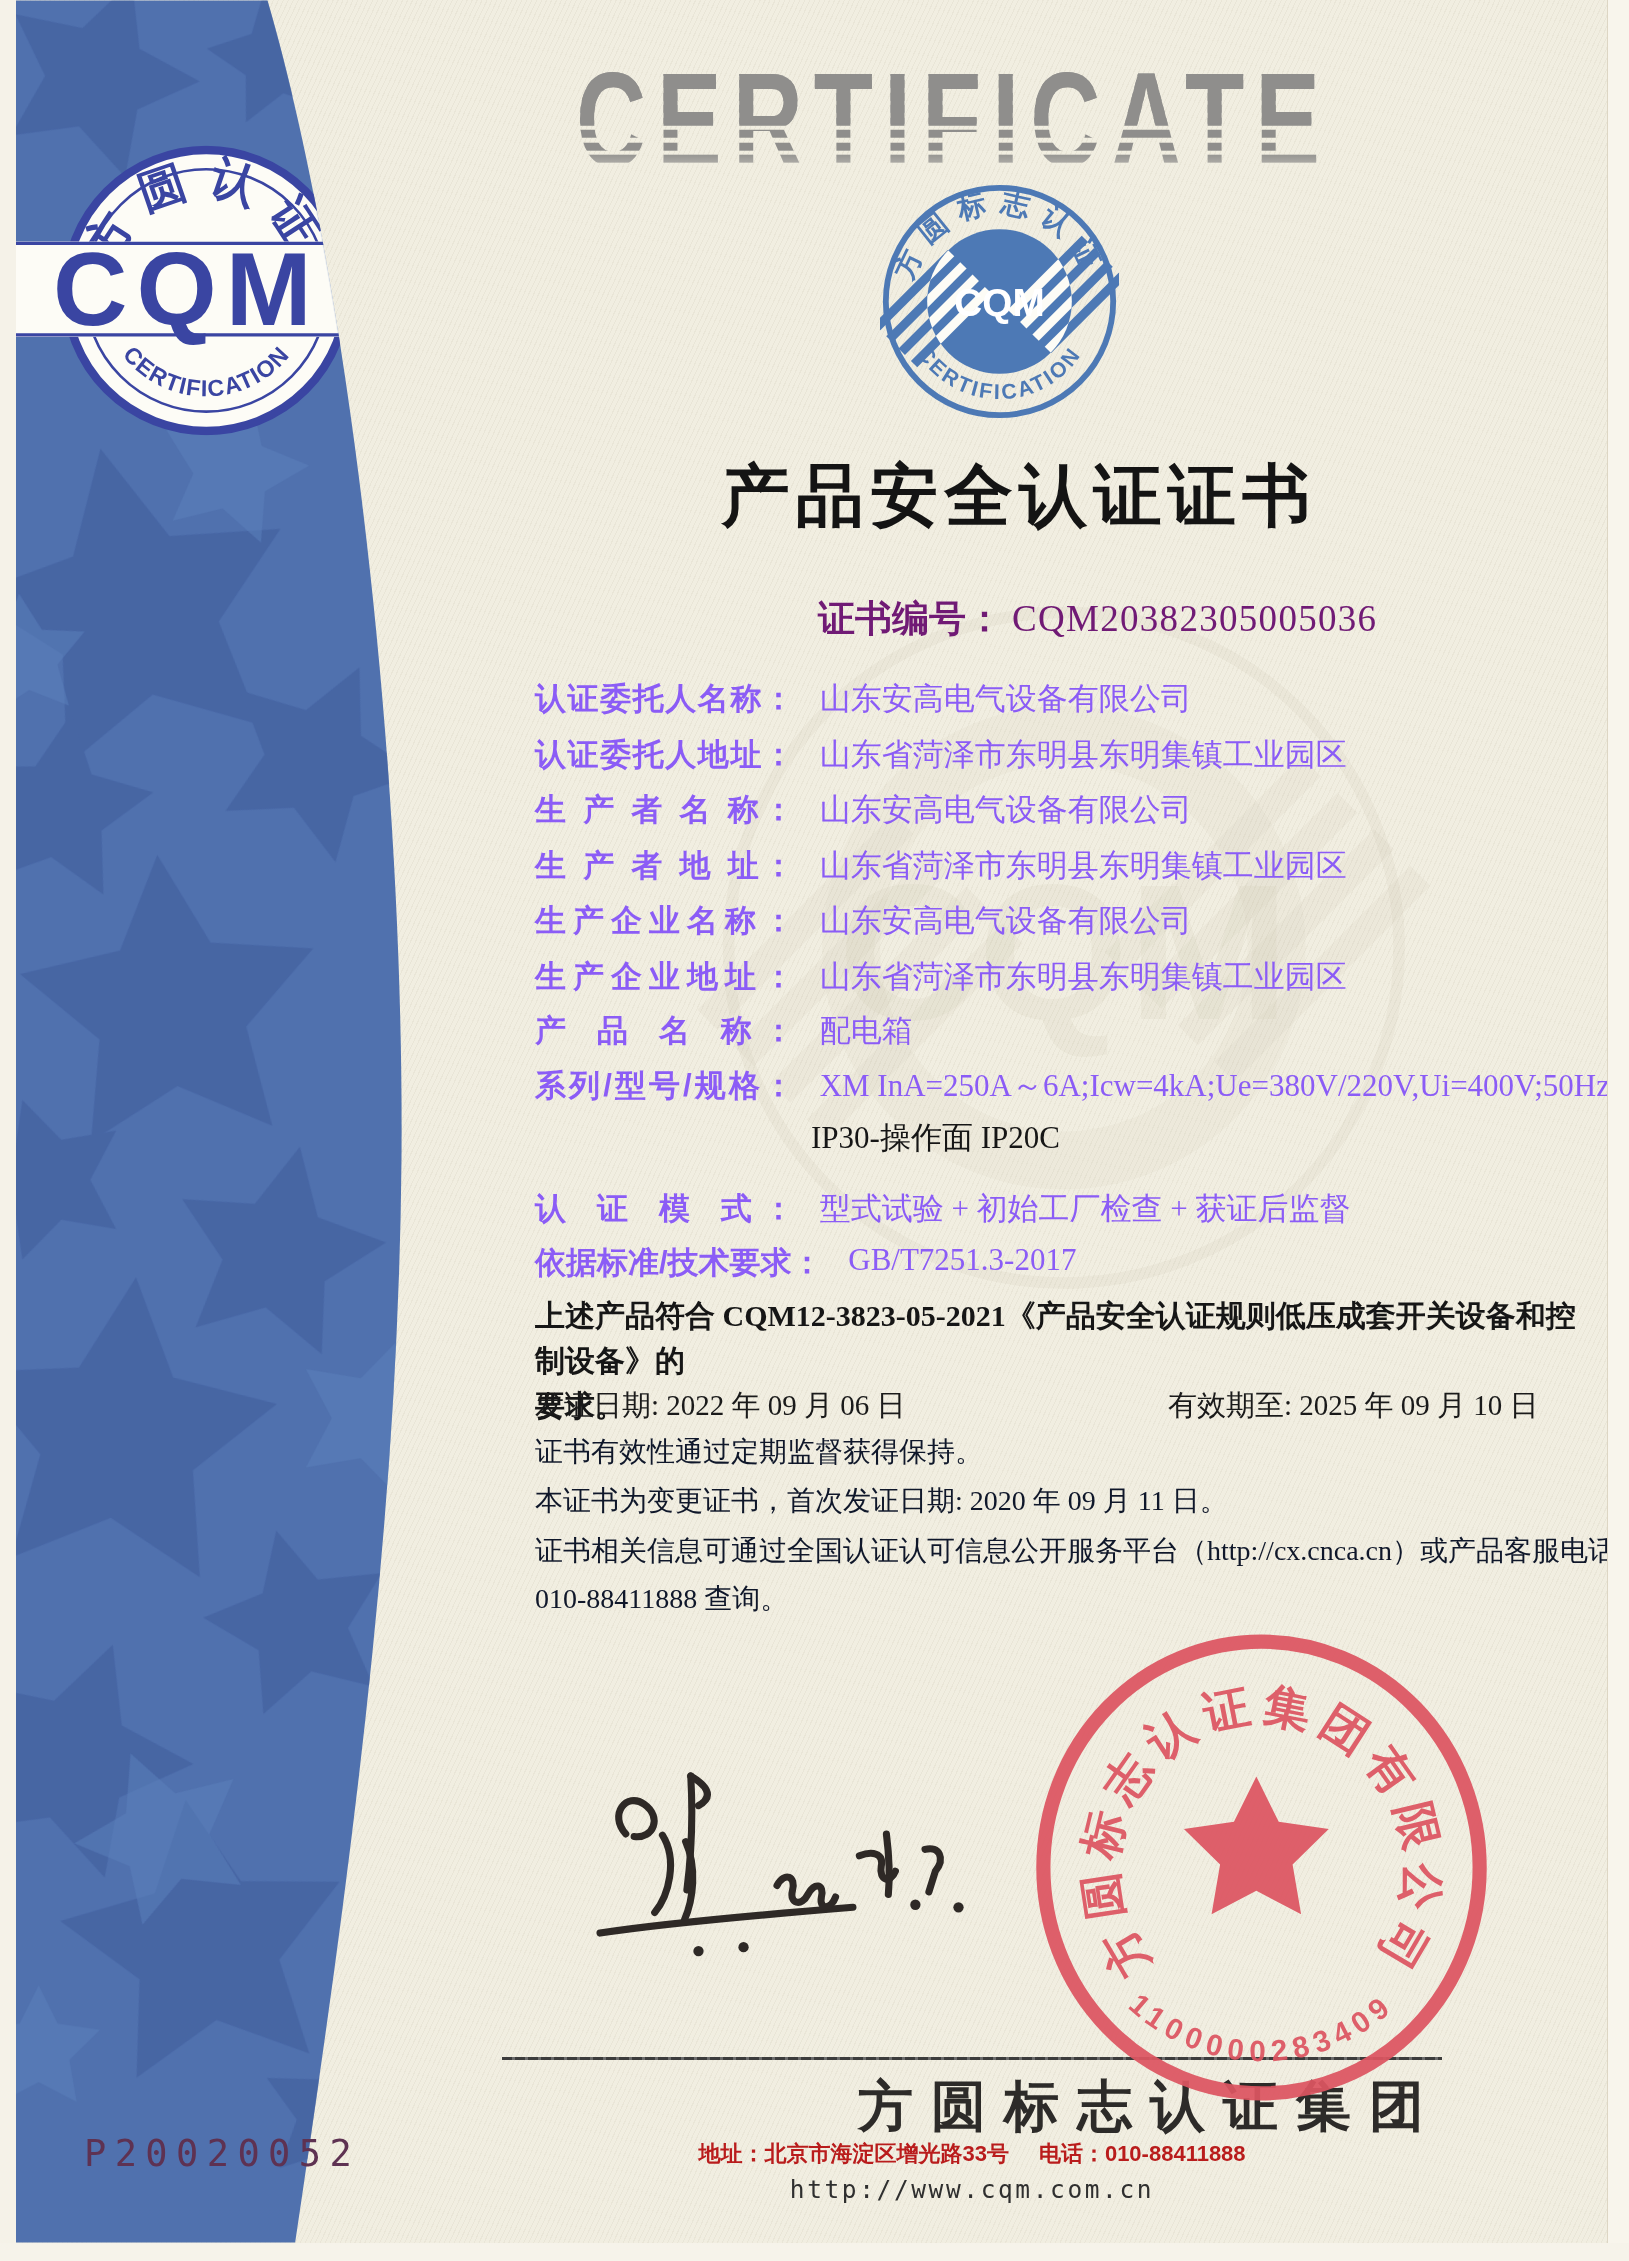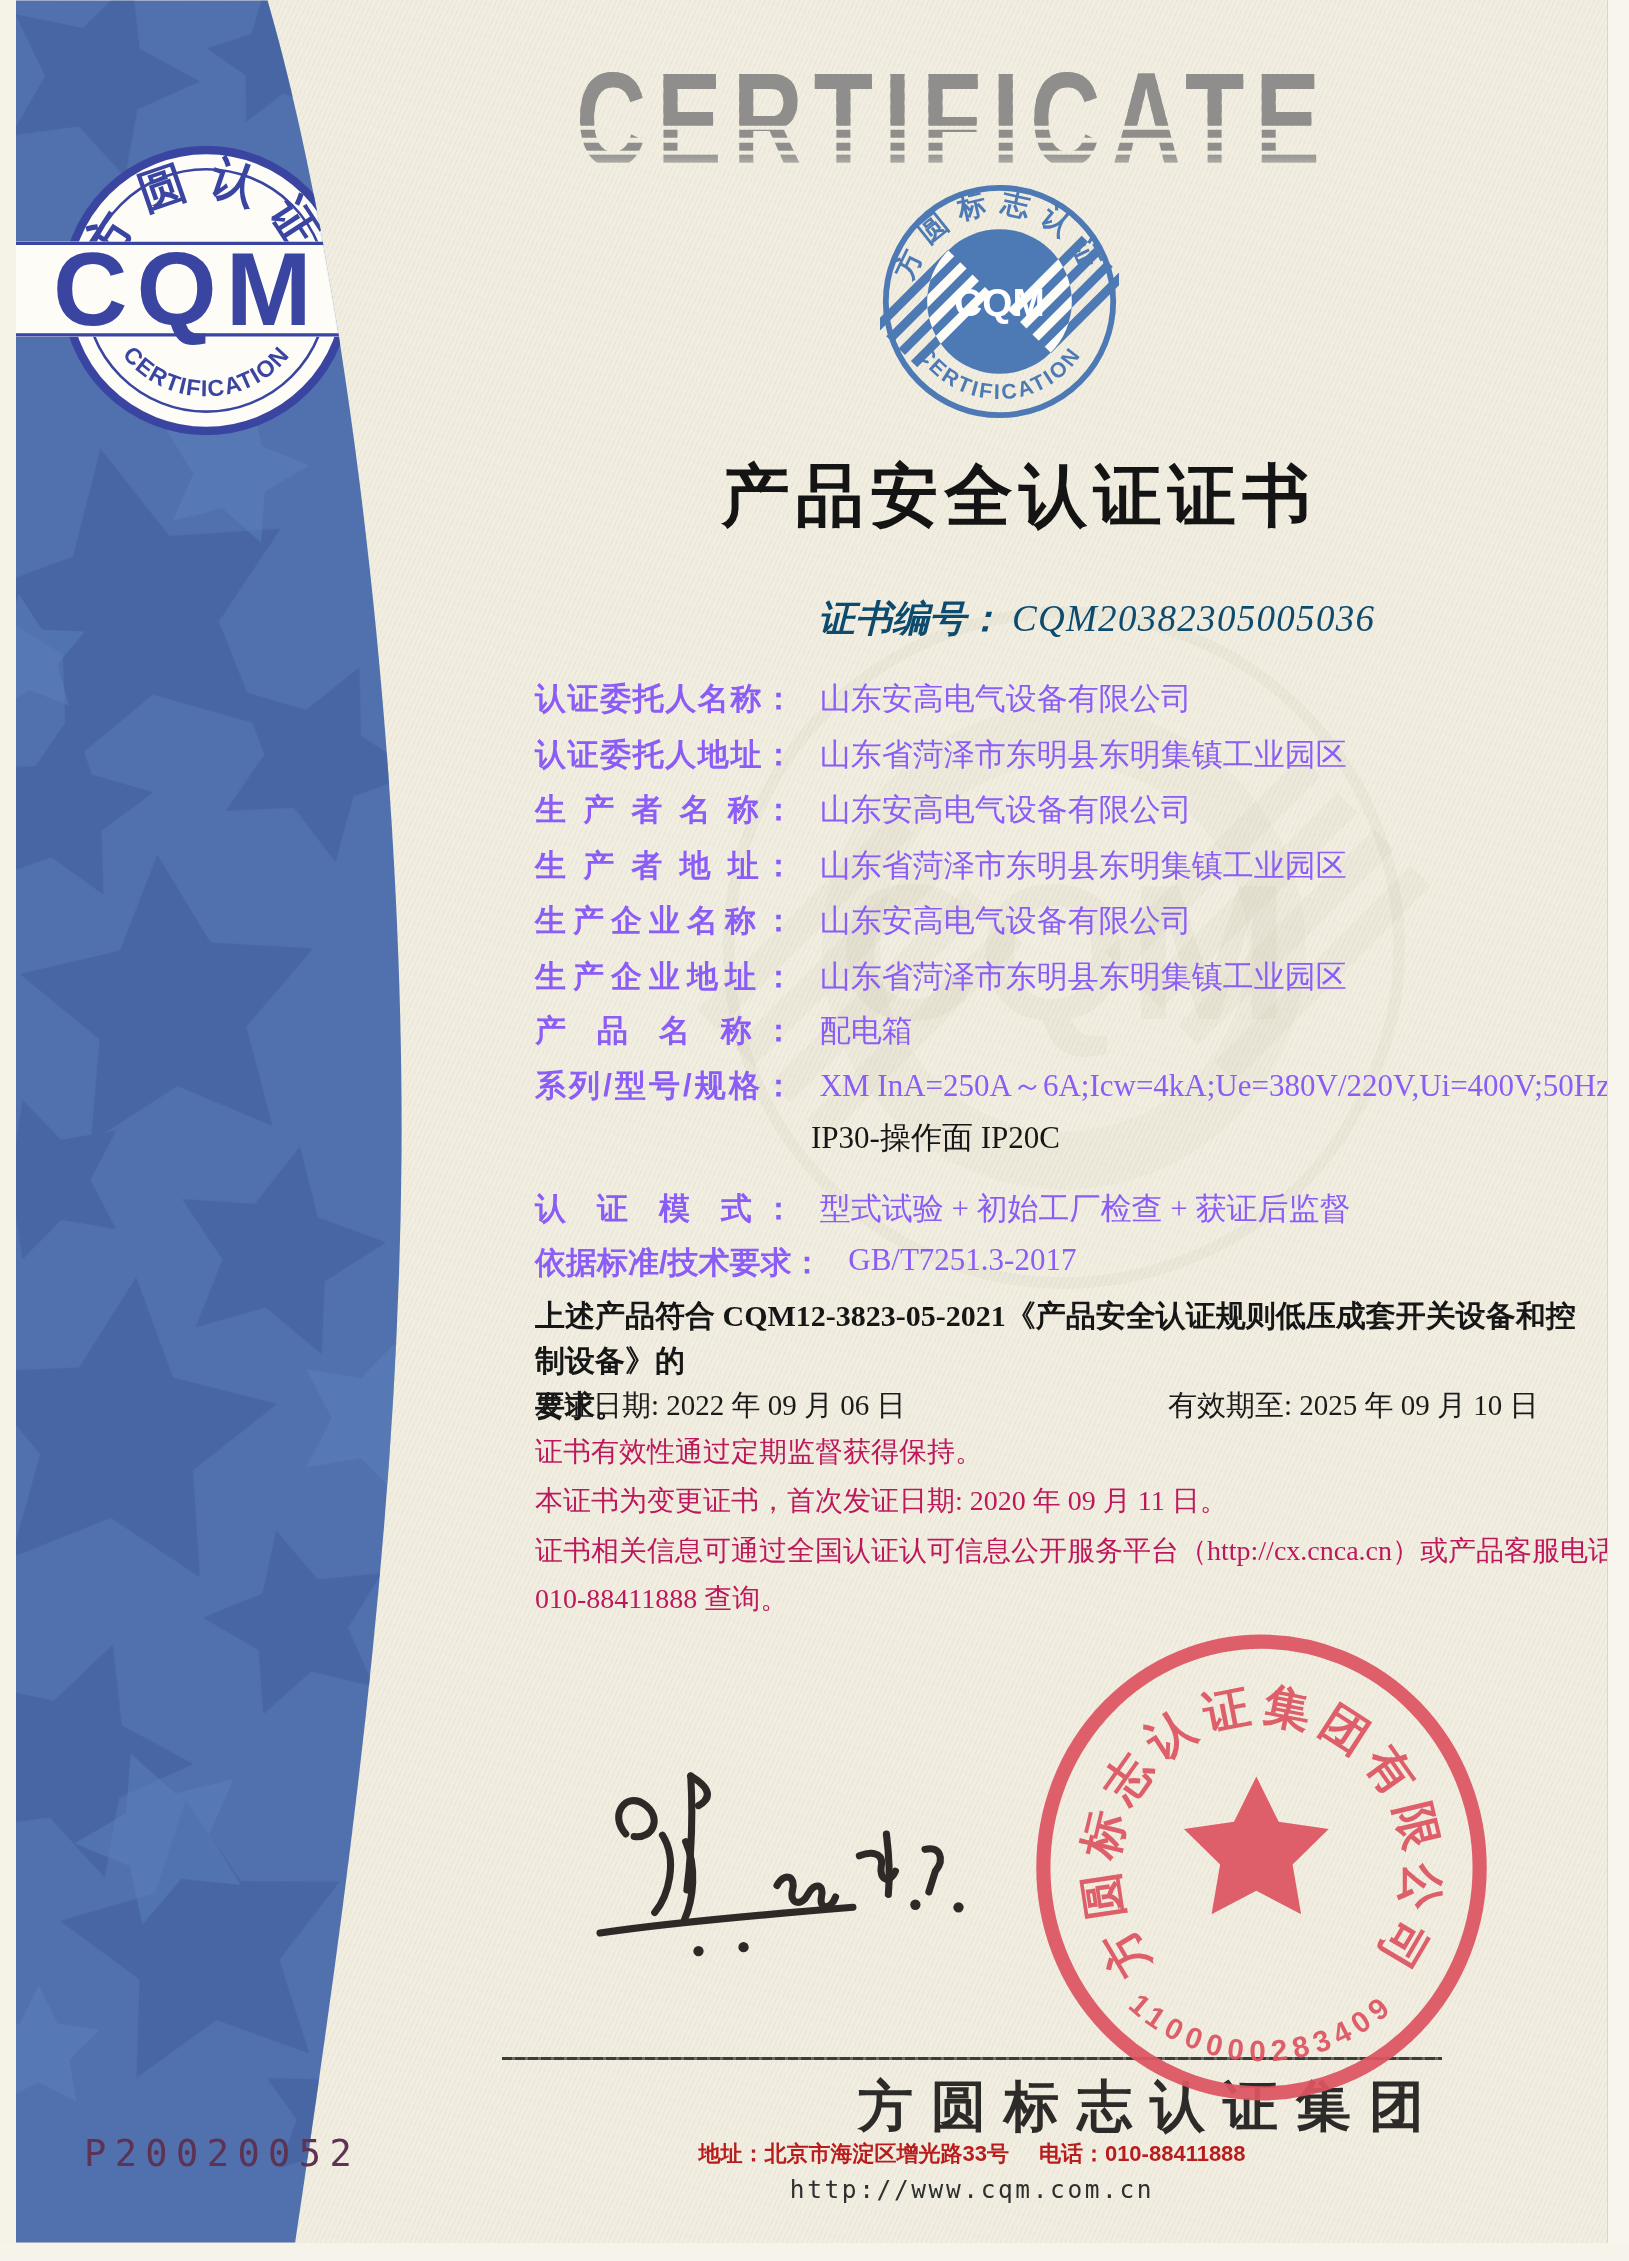--- a/index.html
+++ b/index.html
@@ -37,21 +37,21 @@
       repeating-linear-gradient(to bottom, #8f8e8c 0 5.8px, rgba(0,0,0,0) 5.8px 9px);
   }
 
   .doc-title{
     position:absolute;left:619px;top:451px;width:800px;z-index:2;
     text-align:center;font-size:68px;font-weight:900;letter-spacing:6.4px;
     color:#141414;font-family:"Liberation Sans",sans-serif;white-space:nowrap;
   }
   .certno{
     position:absolute;left:818px;top:594px;z-index:2;white-space:nowrap;
-    font-family:"Liberation Serif",serif;font-size:37px;color:#0c4a6e;font-style:italic;
+    font-family:"Liberation Serif",serif;font-size:37px;color:#701a75;
   }
   .certno .lbl{font-weight:700;}
   .certno .val{font-weight:500;letter-spacing:1.3px;margin-left:9px;}
 
   .field-row{position:absolute;left:535px;z-index:2;white-space:nowrap;font-size:31px;color:#8b5cf6;}
   .field-row .f-label{
     display:inline-block;width:259px;font-weight:700;vertical-align:top;
     text-align:justify;text-align-last:justify;font-family:"Liberation Sans",sans-serif;
   }
   .field-row .f-label.natural{width:auto;text-align:right;text-align-last:auto;}
@@ -62,21 +62,21 @@
   .value-line2{position:absolute;left:811px;top:1117px;z-index:2;white-space:nowrap;
     font-family:"Liberation Serif",serif;font-size:31px;color:#161616;}
 
   .compliance{position:absolute;left:535px;top:1293px;width:1070px;z-index:2;
     font-family:"Liberation Serif",serif;font-weight:700;font-size:30px;color:#161616;line-height:45px;}
   .dates-row{position:absolute;left:0;top:1386px;width:1630px;z-index:2;font-size:29px;color:#1a1a1a;
     font-family:"Liberation Serif",serif;}
   .date-issue{position:absolute;left:535px;white-space:nowrap;}
   .date-expiry{position:absolute;left:1168px;white-space:nowrap;}
   .note{position:absolute;left:535px;z-index:2;white-space:nowrap;
-    font-family:"Liberation Serif",serif;font-size:28px;color:#be185d;}
+    font-family:"Liberation Serif",serif;font-size:28px;color:#0f172a;}
   .note-0{top:1433px;} .note-1{top:1482px;} .note-2{top:1532px;} .note-3{top:1580px;}
 
   .footer-line{position:absolute;left:502px;top:2057px;width:940px;height:2.6px;z-index:2;
     background:repeating-linear-gradient(90deg,#3c3c3c 0 10.3px,#6a6a6a 10.3px 13px);}
   .footer-company{position:absolute;left:502px;top:2070px;width:940px;z-index:2;text-align:right;
     font-family:"Liberation Serif",serif;font-weight:800;font-size:55px;letter-spacing:18px;color:#2d2b29;white-space:nowrap;}
   .footer-contact{position:absolute;left:502px;top:2139px;width:940px;z-index:2;text-align:center;
     font-size:22px;font-weight:600;color:#b91c1c;white-space:nowrap;}
   .footer-contact .gap{display:inline-block;width:30px;}
   .footer-url{position:absolute;left:502px;top:2175px;width:940px;z-index:2;text-align:center;

